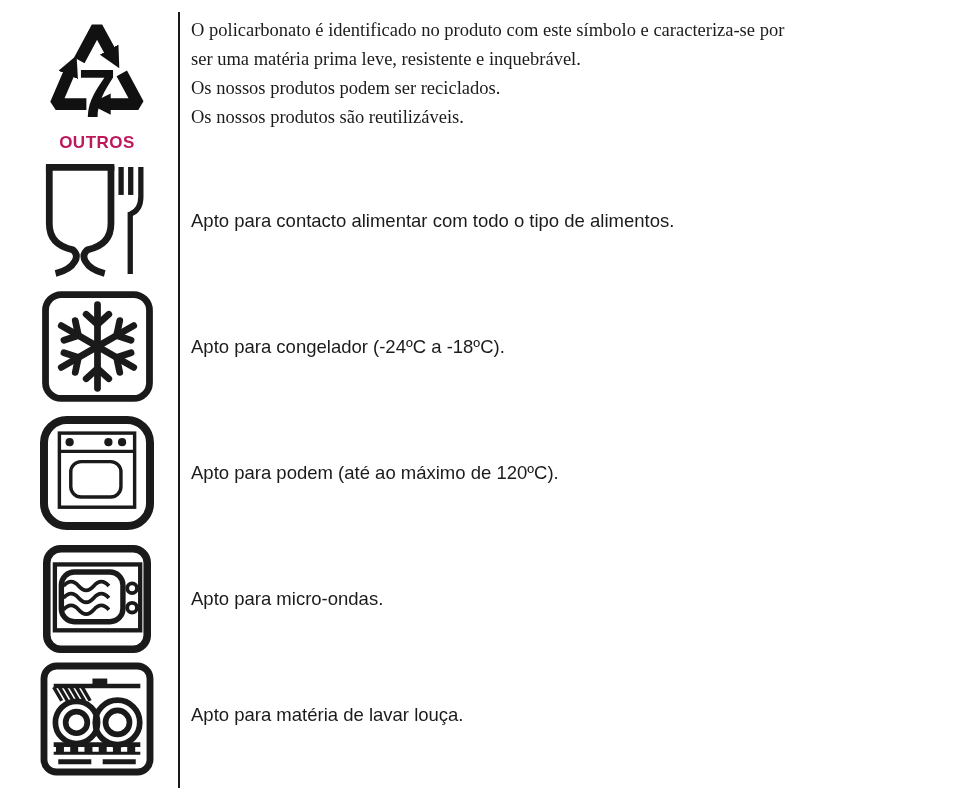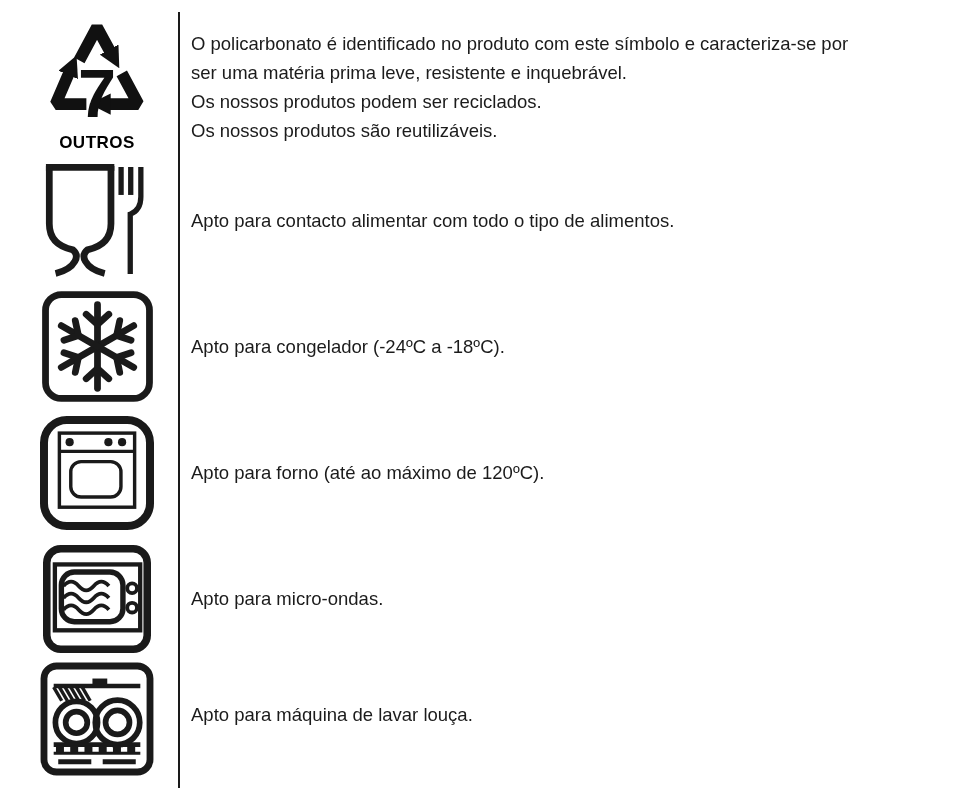--- a/index.html
+++ b/index.html
@@ -19,26 +19,26 @@
   .icon-cell{
     flex:0 0 178px;display:flex;flex-direction:column;
     align-items:center;justify-content:center;
     box-sizing:border-box;padding-left:16px;
   }
   .row-1 .icon-cell{justify-content:flex-start;padding-top:12px;}
   .text-cell{
     flex:1;display:flex;flex-direction:column;justify-content:center;
     box-sizing:border-box;padding-left:13px;
   }
-  .row-1 .text-cell{justify-content:flex-start;padding-top:29px;}
+  .row-1 .text-cell{justify-content:flex-start;padding-top:16px;font-family:Liberation Serif, serif;}
   .line{
     font-size:18.5px;line-height:29px;white-space:nowrap;color:#1b1b1b;
   }
   .symbol-label{
-    font-weight:bold;font-size:17px;letter-spacing:.5px;margin-top:3px;color:#000000;
+    font-weight:bold;font-size:17px;letter-spacing:.5px;margin-top:3px;color:#be185d;
   }
   svg{display:block;}
   .seven{
     font-family:"Liberation Sans","DejaVu Sans",sans-serif;
     font-weight:bold;
   }
 </style>
 </head>
 <body>
 
@@ -120,21 +120,21 @@
         <rect x="3.5" y="3.5" width="93" height="93" rx="20" fill="none" stroke="#1a1a1a" stroke-width="7"></rect>
         <rect x="17" y="15" width="66" height="65" fill="none" stroke="#1a1a1a" stroke-width="3"></rect>
         <path d="M17,31 H83" stroke="#1a1a1a" stroke-width="3"></path>
         <circle cx="26" cy="23" r="3.6" fill="#1a1a1a"></circle>
         <circle cx="60" cy="23" r="3.6" fill="#1a1a1a"></circle>
         <circle cx="72" cy="23" r="3.6" fill="#1a1a1a"></circle>
         <rect x="27" y="40" width="44" height="31" rx="9" fill="none" stroke="#1a1a1a" stroke-width="3"></rect>
       </svg>
     </div>
     <div class="text-cell">
-      <div class="line">Apto para forno (até ao máximo de 120ºC).</div>
+      <div class="line">Apto para podem (até ao máximo de 120ºC).</div>
     </div>
   </div>
 
   <div class="row" style="height:123px">
     <div class="icon-cell">
       <svg viewBox="0 0 100 100" width="108" height="108">
         <rect x="3.5" y="3.5" width="93" height="93" rx="13" fill="none" stroke="#1a1a1a" stroke-width="7"></rect>
         <rect x="11" y="18" width="79" height="61" fill="none" stroke="#1a1a1a" stroke-width="4"></rect>
         <rect x="17" y="25" width="57" height="46" rx="12" fill="none" stroke="#1a1a1a" stroke-width="5"></rect>
         <g fill="none" stroke="#1a1a1a" stroke-width="3.5">
@@ -179,16 +179,16 @@
           <rect x="39" y="73.5" width="7" height="6"></rect>
           <rect x="51.5" y="73.5" width="7" height="6"></rect>
           <rect x="64" y="73.5" width="7" height="6"></rect>
           <rect x="76.5" y="73.5" width="7" height="6"></rect>
         </g>
         <path d="M16,87.5 H45" stroke="#1a1a1a" stroke-width="4.5"></path>
         <path d="M55,87.5 H84" stroke="#1a1a1a" stroke-width="4.5"></path>
       </svg>
     </div>
     <div class="text-cell" style="justify-content:flex-start;padding-top:40px">
-      <div class="line">Apto para máquina de lavar louça.</div>
+      <div class="line">Apto para matéria de lavar louça.</div>
     </div>
   </div>
 </div>
 
 </body></html>

